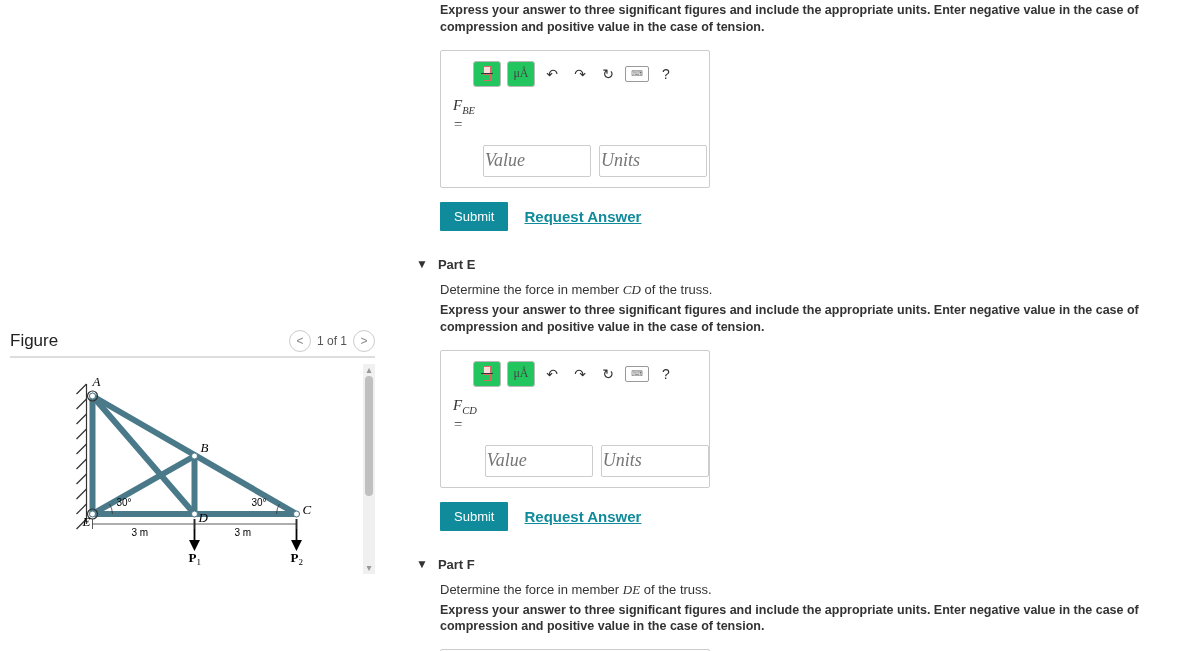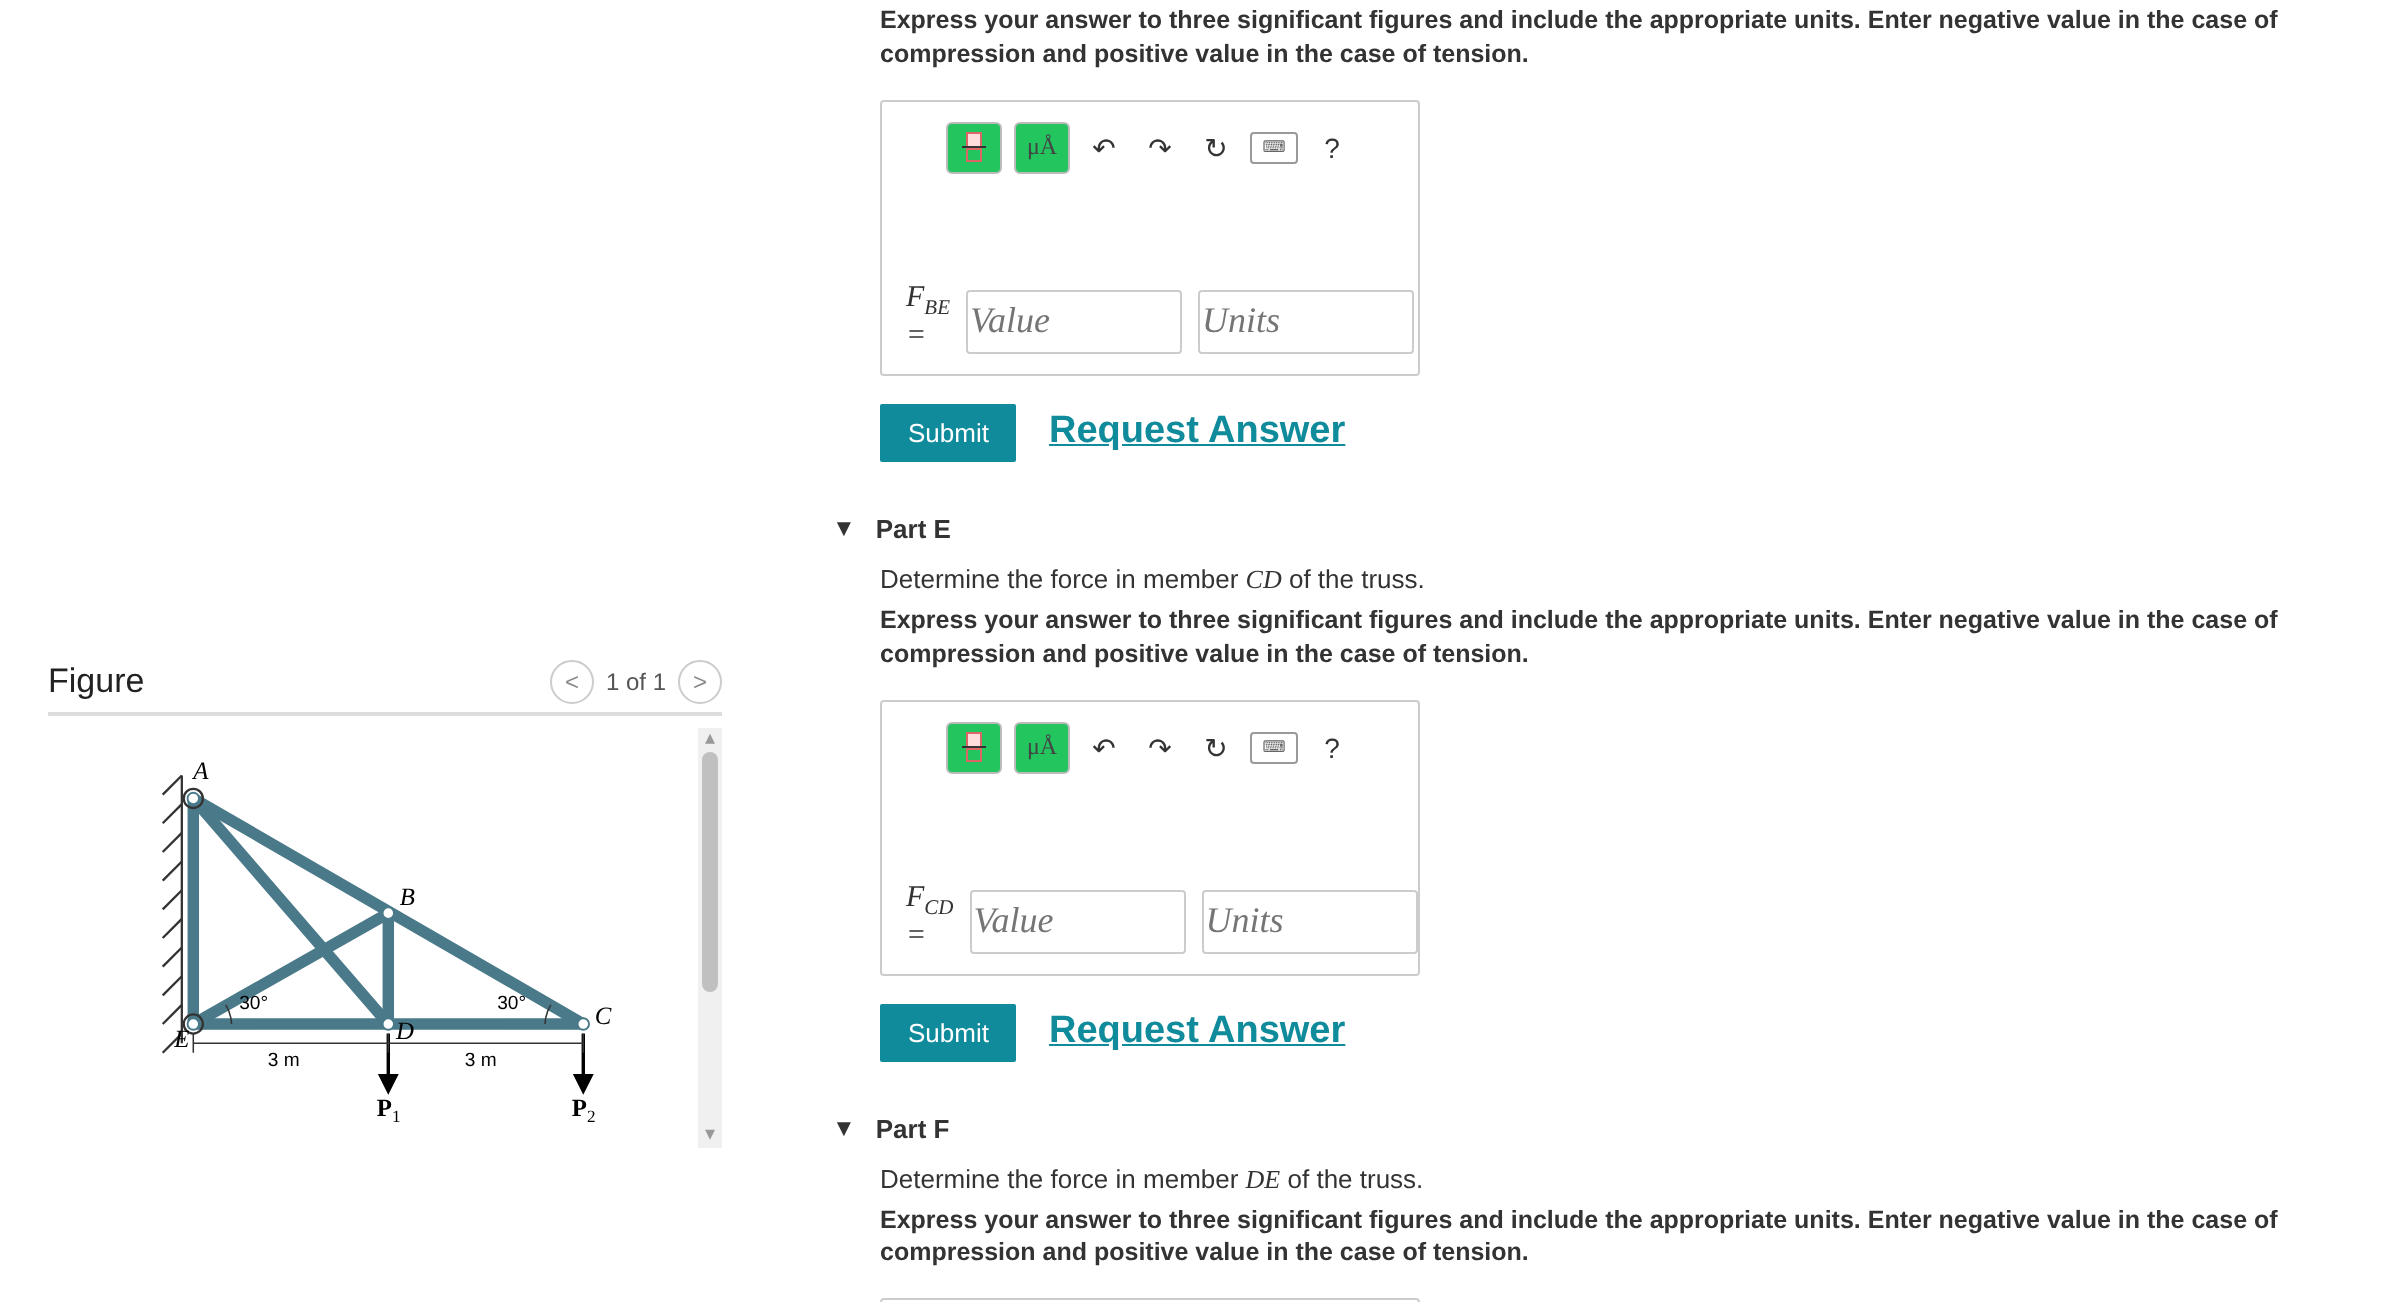--- a/index.html
+++ b/index.html
@@ -19,21 +19,21 @@
     background: #f5f5f5;
     border: 1px solid #ddd;
     padding: 12px 14px;
     margin: 18px 10px 0 10px;
     font-size: 13px;
   }
   .given-box .var { font-style: italic; font-family: 'Times New Roman', serif; }
   .given-box .sub { font-size: 0.75em; vertical-align: sub; }
   .given-box .link { color: #2a7a9a; text-decoration: underline; cursor: pointer; }
 
-  .figure-sec { margin: 330px 0 0 0; padding: 0 24px; text-align: right; }
+  .figure-sec { margin: 330px 0 0 0; padding: 0 10px; text-align: right; }
   .figure-head {
     display: flex; align-items: center; justify-content: space-between;
     border-bottom: 2px solid #ddd; padding-bottom: 4px; margin-bottom: 6px;
   }
   .figure-title { font-size: 17px; font-weight: 400; color: #222; }
   .pager { display: flex; align-items: center; gap: 6px; font-size: 12px; color: #555; }
   .pager-btn {
     width: 22px; height: 22px; border: 1px solid #ccc; border-radius: 50%;
     display: inline-flex; align-items: center; justify-content: center;
     color: #888; cursor: pointer; background: #fff;
@@ -65,36 +65,36 @@
   .tb-plain {
     width: 22px; height: 22px; display: inline-flex; align-items: center;
     justify-content: center; color: #333; cursor: pointer; font-size: 14px;
   }
   .tb-kbd {
     width: 24px; height: 16px; border: 1px solid #999; border-radius: 2px;
     display: inline-flex; align-items: center; justify-content: center;
     font-size: 8px; color: #666;
   }
 
-  .input-row { display: flex; align-items: flex-end; gap: 8px; }
+  .input-row { display: flex; align-items: flex-start; gap: 8px; }
   .fvar { font-style: italic; font-family: 'Times New Roman', serif; font-size: 15px; }
   .fvar .sub { font-size: 0.7em; vertical-align: sub; font-style: italic; }
   .input-field {
     width: 108px; height: 32px; border: 1px solid #ccc; border-radius: 2px;
     font-family: 'Times New Roman', serif; font-style: italic; font-size: 18px;
     color: #aaa; padding: 0 1px; outline: none; margin-top: 48px;
   }
   .units-field { color: #aaa; font-style: italic; }
 
   .submit-row { display: flex; align-items: center; gap: 16px; margin: 14px 0 0 0; }
   .submit-btn {
     background: #0f8b9b; color: #fff; border: none; padding: 7px 14px;
     font-size: 13px; cursor: pointer; border-radius: 1px;
   }
-  .req-link { color: #0f8b9b; font-size: 19px; text-decoration: underline; cursor: pointer; font-weight: 700; }
+  .req-link { color: #0f8b9b; font-size: 15px; text-decoration: underline; cursor: pointer; font-weight: 700; }
 
   .part-header {
     display: flex; align-items: center; gap: 10px; margin: 26px 0 10px -24px;
     font-size: 13px; color: #333;
   }
   .part-header .caret { color: #333; font-size: 12px; }
   .part-header .pt { font-weight: 700; }
 
   
   .frac-icon { display: inline-flex; flex-direction: column; align-items: center; font-size: 7px; line-height: 7px; }

